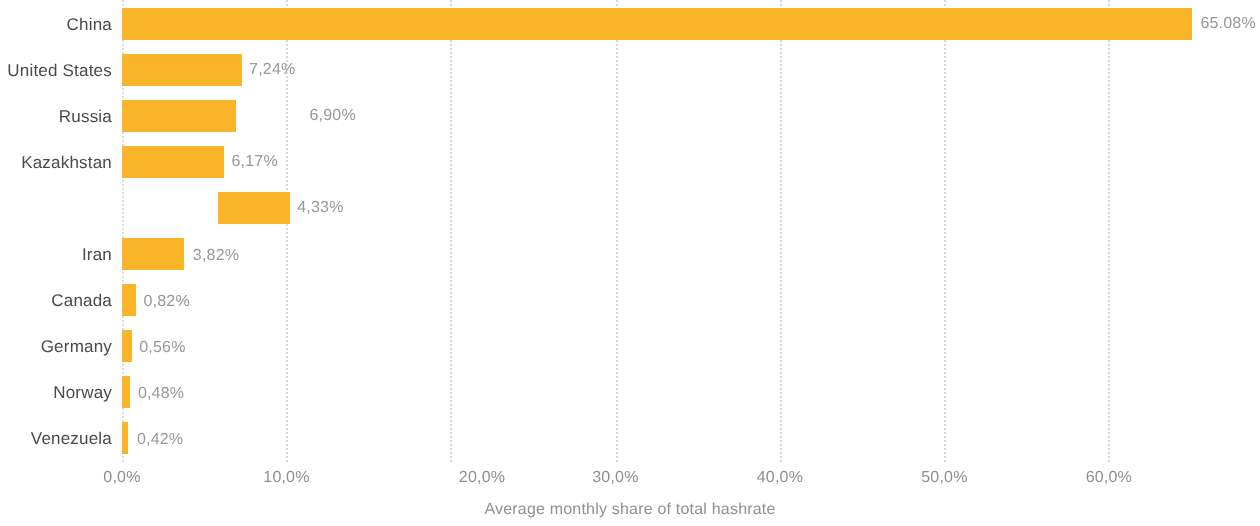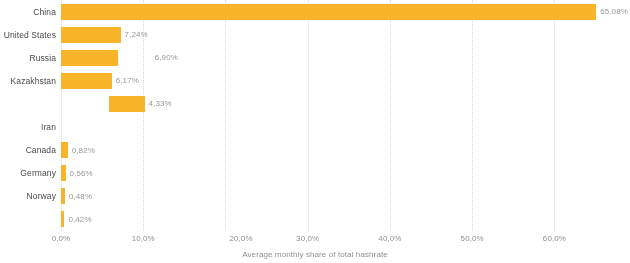--- a/index.html
+++ b/index.html
@@ -125,20 +125,21 @@
 
   <div class="cat-labels">
       <div class="cat-label" style="top: 0px; color: rgb(74, 74, 74);">China</div>
       <div class="cat-label" style="top: 23.1px; color: rgb(74, 74, 74);">United States</div>
       <div class="cat-label" style="top: 46.2px; color: rgb(74, 74, 74);">Russia</div>
       <div class="cat-label" style="top: 69.3px; color: rgb(74, 74, 74);">Kazakhstan</div>
       <div class="cat-label" style="top: 115.5px; color: rgb(74, 74, 74);">Iran</div>
       <div class="cat-label" style="top: 161.7px; color: rgb(74, 74, 74);">Germany</div>
       <div class="cat-label" style="top: 138.6px; color: rgb(74, 74, 74);">Canada</div>
       <div class="cat-label" style="top: 184.8px; color: rgb(74, 74, 74);">Norway</div>
+      <div class="cat-label" style="top: 207.9px; color: rgb(74, 74, 74);">Venezuela</div>
     </div>
 
   <div class="plot-area">
     <div class="gridlines">
         <div class="gridline zero" style="left: 0px;"></div>
         <div class="gridline" style="left: 82.2388px;"></div>
         <div class="gridline" style="left: 164.478px;"></div>
         <div class="gridline" style="left: 246.716px;"></div>
         <div class="gridline" style="left: 328.955px;"></div>
         <div class="gridline" style="left: 411.194px;"></div>
@@ -158,20 +159,24 @@
           <span class="bar-value" style="color: rgb(150, 152, 154); padding-left: 33px;">6,90%</span>
         </div>
         <div class="row" style="top: 69.3px;">
           <div class="bar" style="width: 50.7413px; background: rgb(250, 180, 42);"></div>
           <span class="bar-value" style="color: rgb(150, 152, 154);">6,17%</span>
         </div>
         <div class="row" style="top: 92.4px; padding-left: 48px;">
           <div class="bar" style="width: 35.6094px; background: rgb(250, 180, 42);"></div>
           <span class="bar-value" style="color: rgb(150, 152, 154);">4,33%</span>
         </div>
+        <div class="row" style="top: 115.5px;">
+          <div class="bar" style="width: 31.4152px; background: rgb(250, 180, 42);"></div>
+          <span class="bar-value" style="color: rgb(150, 152, 154);">3,82%</span>
+        </div>
         <div class="row" style="top: 138.6px;">
           <div class="bar" style="width: 6.74358px; background: rgb(250, 180, 42);"></div>
           <span class="bar-value" style="color: rgb(150, 152, 154);">0,82%</span>
         </div>
         <div class="row" style="top: 161.7px;">
           <div class="bar" style="width: 4.60537px; background: rgb(250, 180, 42);"></div>
           <span class="bar-value" style="color: rgb(150, 152, 154);">0,56%</span>
         </div>
         <div class="row" style="top: 184.8px;">
           <div class="bar" style="width: 3.94746px; background: rgb(250, 180, 42);"></div>

